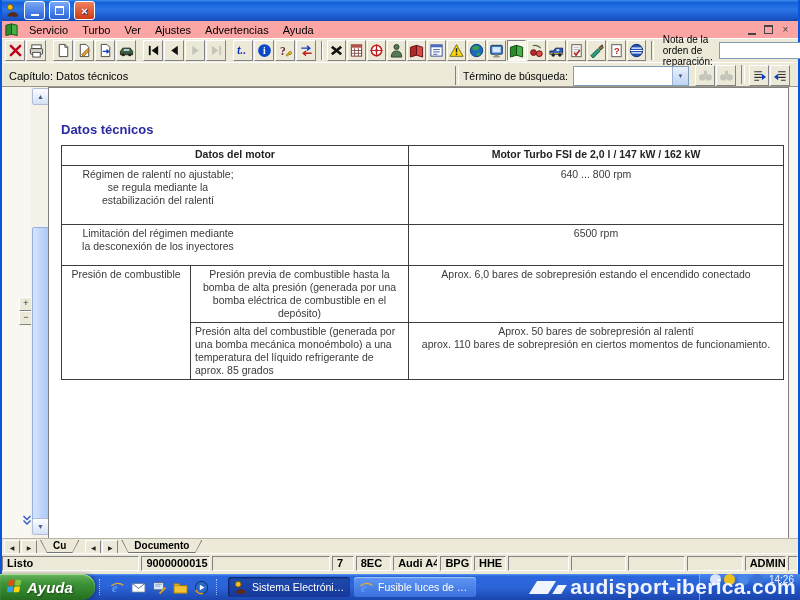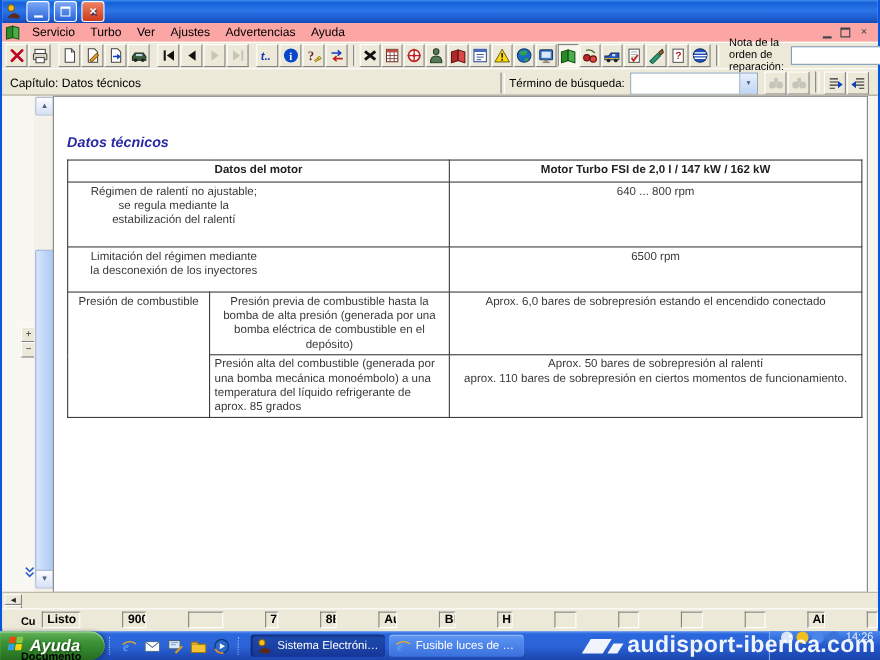--- a/index.html
+++ b/index.html
@@ -52,44 +52,44 @@
   .pm{position:absolute;left:17px;width:12px;height:12px;background:#ece9d8;border:1px solid;
       border-color:#fff #848284 #848284 #fff;font-size:9px;line-height:10px;text-align:center;color:#333;}
   .chev{position:absolute;left:18px;top:426px;width:14px;height:14px;color:#2a5ac8;}
   .chev svg{width:14px;height:14px;}
   .vscroll{position:absolute;left:29px;top:0;width:17px;bottom:0;background:#f3f1e8;}
   .sarr{position:absolute;left:1px;width:15px;height:15px;border-radius:2px;background:linear-gradient(180deg,#fdfdfe,#d5e0f6);
         border:1px solid #b0bdd8;color:#4d6185;font-size:7px;display:flex;align-items:center;justify-content:center;}
   .sthumb{position:absolute;left:1px;top:140px;width:15px;height:298px;border-radius:2px;
         background:linear-gradient(90deg,#d7e5fb,#aac8f5);border:1px solid #94b0e0;}
   .docpane{position:absolute;left:46px;top:0;right:9px;bottom:0;background:#fff;border:1px solid #808080;overflow:hidden;}
-  .docheading{margin:34px 0 0 12px;font-size:13px;font-weight:bold;color:#2929a3;font-style:italic;}
+  .docheading{margin:34px 0 0 12px;font-size:13px;font-weight:bold;color:#2929a3;}
   
   .dtable{border-collapse:collapse;table-layout:fixed;margin:8px 0 0 12px;width:722px;
           font-size:10.5px;line-height:13px;color:#3a3a3a;}
   .dtable td{border:1px solid #3c3c3c;padding:2px 4px;vertical-align:top;}
   .dtable td.hd{font-weight:bold;text-align:center;height:15px;color:#222;}
   .dtable td.ctr{text-align:center;}
   .narrowcell{width:152px;margin-left:16px;text-align:center;}
   
   .tabsrow{position:absolute;left:0;right:0;top:538px;height:15px;background:#ece9d8;display:flex;
-           align-items:flex-start;padding:1px 0 0 2px;border-top:1px solid #b8b5a4;flex-direction:column;}
+           align-items:flex-start;padding:1px 0 0 2px;border-top:1px solid #b8b5a4;}
   .tarr{width:14px;height:12px;background:#ece9d8;border:1px solid;border-color:#fff #848284 #848284 #fff;
         font-size:6px;display:inline-flex;align-items:center;justify-content:center;color:#222;margin-right:1px;}
   .xtab{position:relative;height:13px;line-height:12px;padding:0 13px;font-weight:bold;font-size:10px;margin:0 2px;}
   .xtab i{position:absolute;font-style:normal;}
   .xtab .b1{inset:0;background:#707070;clip-path:polygon(0 0,100% 0,calc(100% - 7px) 100%,7px 100%);}
   .xtab .b2{inset:0 1px 1px 1px;background:#ece9d8;clip-path:polygon(0 0,100% 0,calc(100% - 6px) 100%,6px 100%);}
   .xtab b{position:relative;z-index:1;font-weight:bold;}
   .tgap{width:4px;}
   
   .statusbar{position:absolute;left:0;right:0;top:553px;height:18px;background:#ece9d8;display:flex;gap:2px;
              padding-top:2px;border-top:1px solid #fff;}
   .sfield{height:13px;border:1px solid;border-color:#848284 #fff #fff #848284;padding:0 4px;line-height:13px;
-          font-weight:bold;white-space:nowrap;overflow:hidden;margin-left:36px;}
+          font-weight:bold;white-space:nowrap;overflow:hidden;}
   
   .taskbar{position:absolute;left:0;right:0;bottom:0;height:26px;display:flex;align-items:center;
     background:linear-gradient(180deg,#5a96f2 0%,#2a66dd 9%,#2c64d8 50%,#1c48b2 95%);}
   .startbtn{height:26px;width:90px;border-radius:0 13px 13px 0;display:flex;align-items:center;gap:5px;padding-left:5px;
     background:linear-gradient(180deg,#68b45e 0%,#3d9537 35%,#2e7d28 75%,#256b20 100%);
     box-shadow:inset 0 1px 1px #a8e098,2px 0 4px rgba(0,0,0,.35);
     color:#fff;font-weight:bold;font-style:italic;font-size:15px;text-shadow:1px 1px 2px #1a4a14;}
   .startbtn svg{width:17px;height:16px;}
   .grip{width:3px;height:16px;border-left:1px dotted #9ec0f8;margin:0 4px;}
   .ql{width:17px;height:17px;display:inline-flex;align-items:center;justify-content:center;margin:0 2px;}

